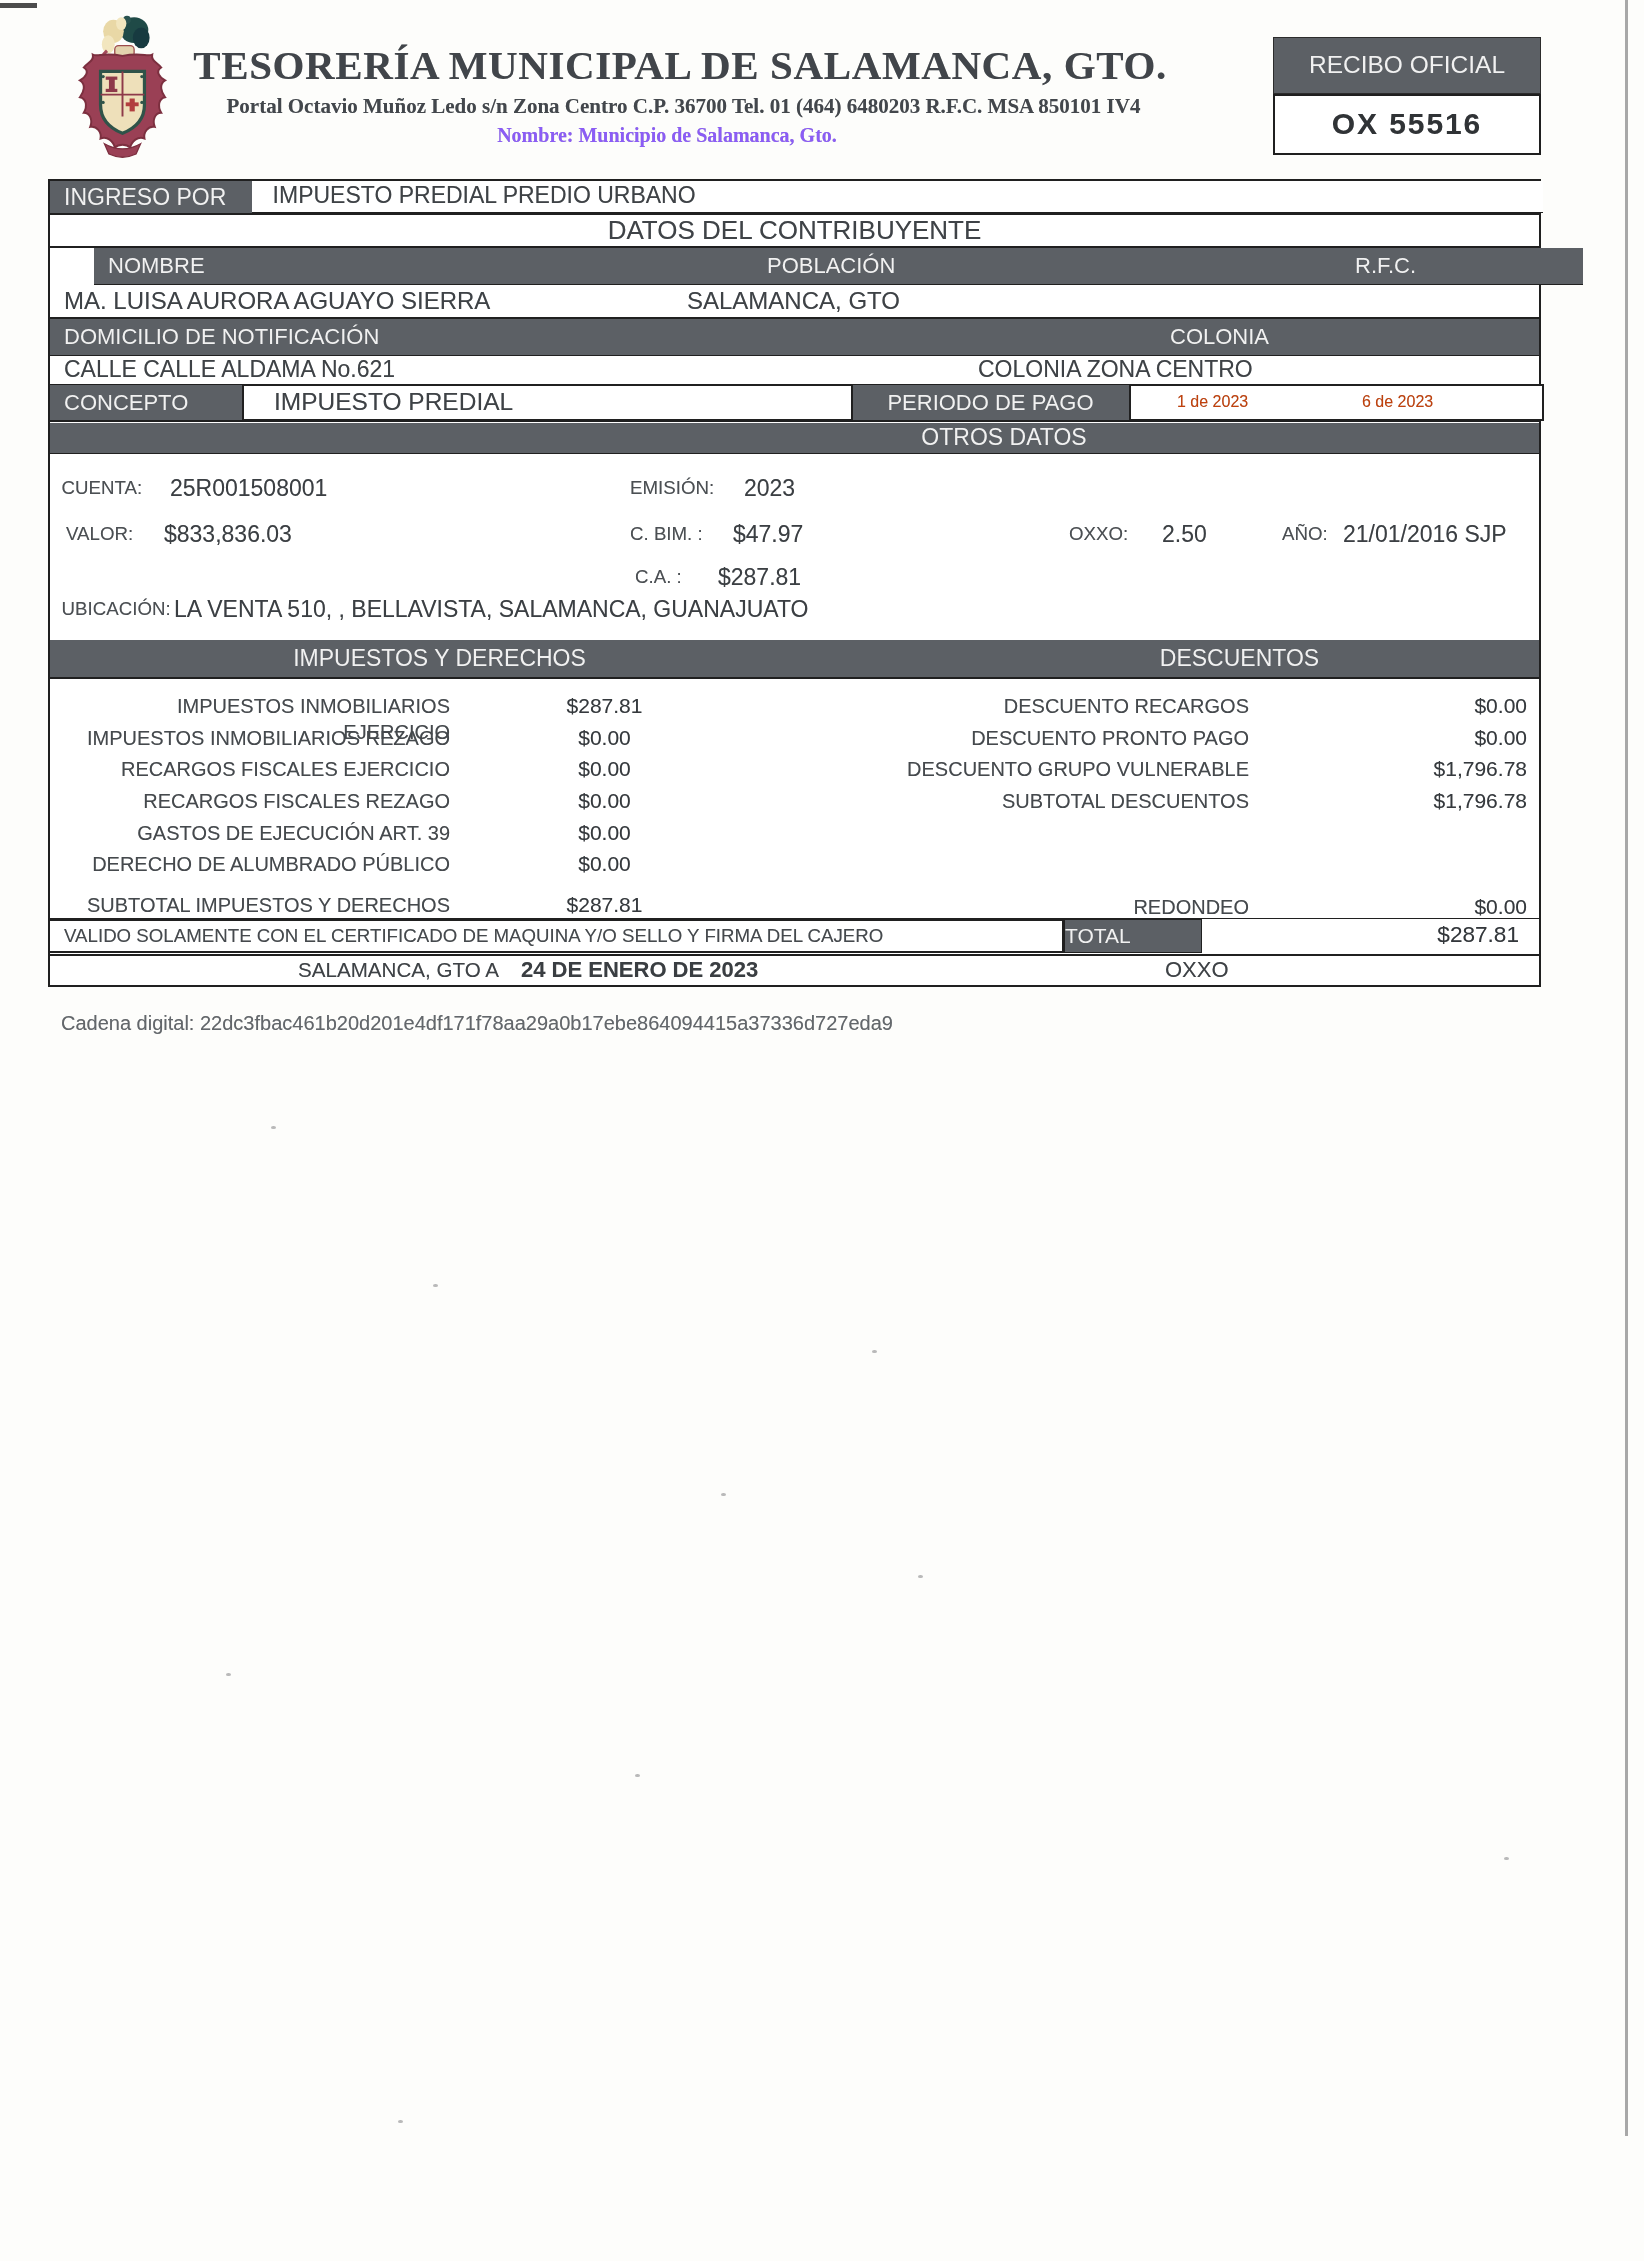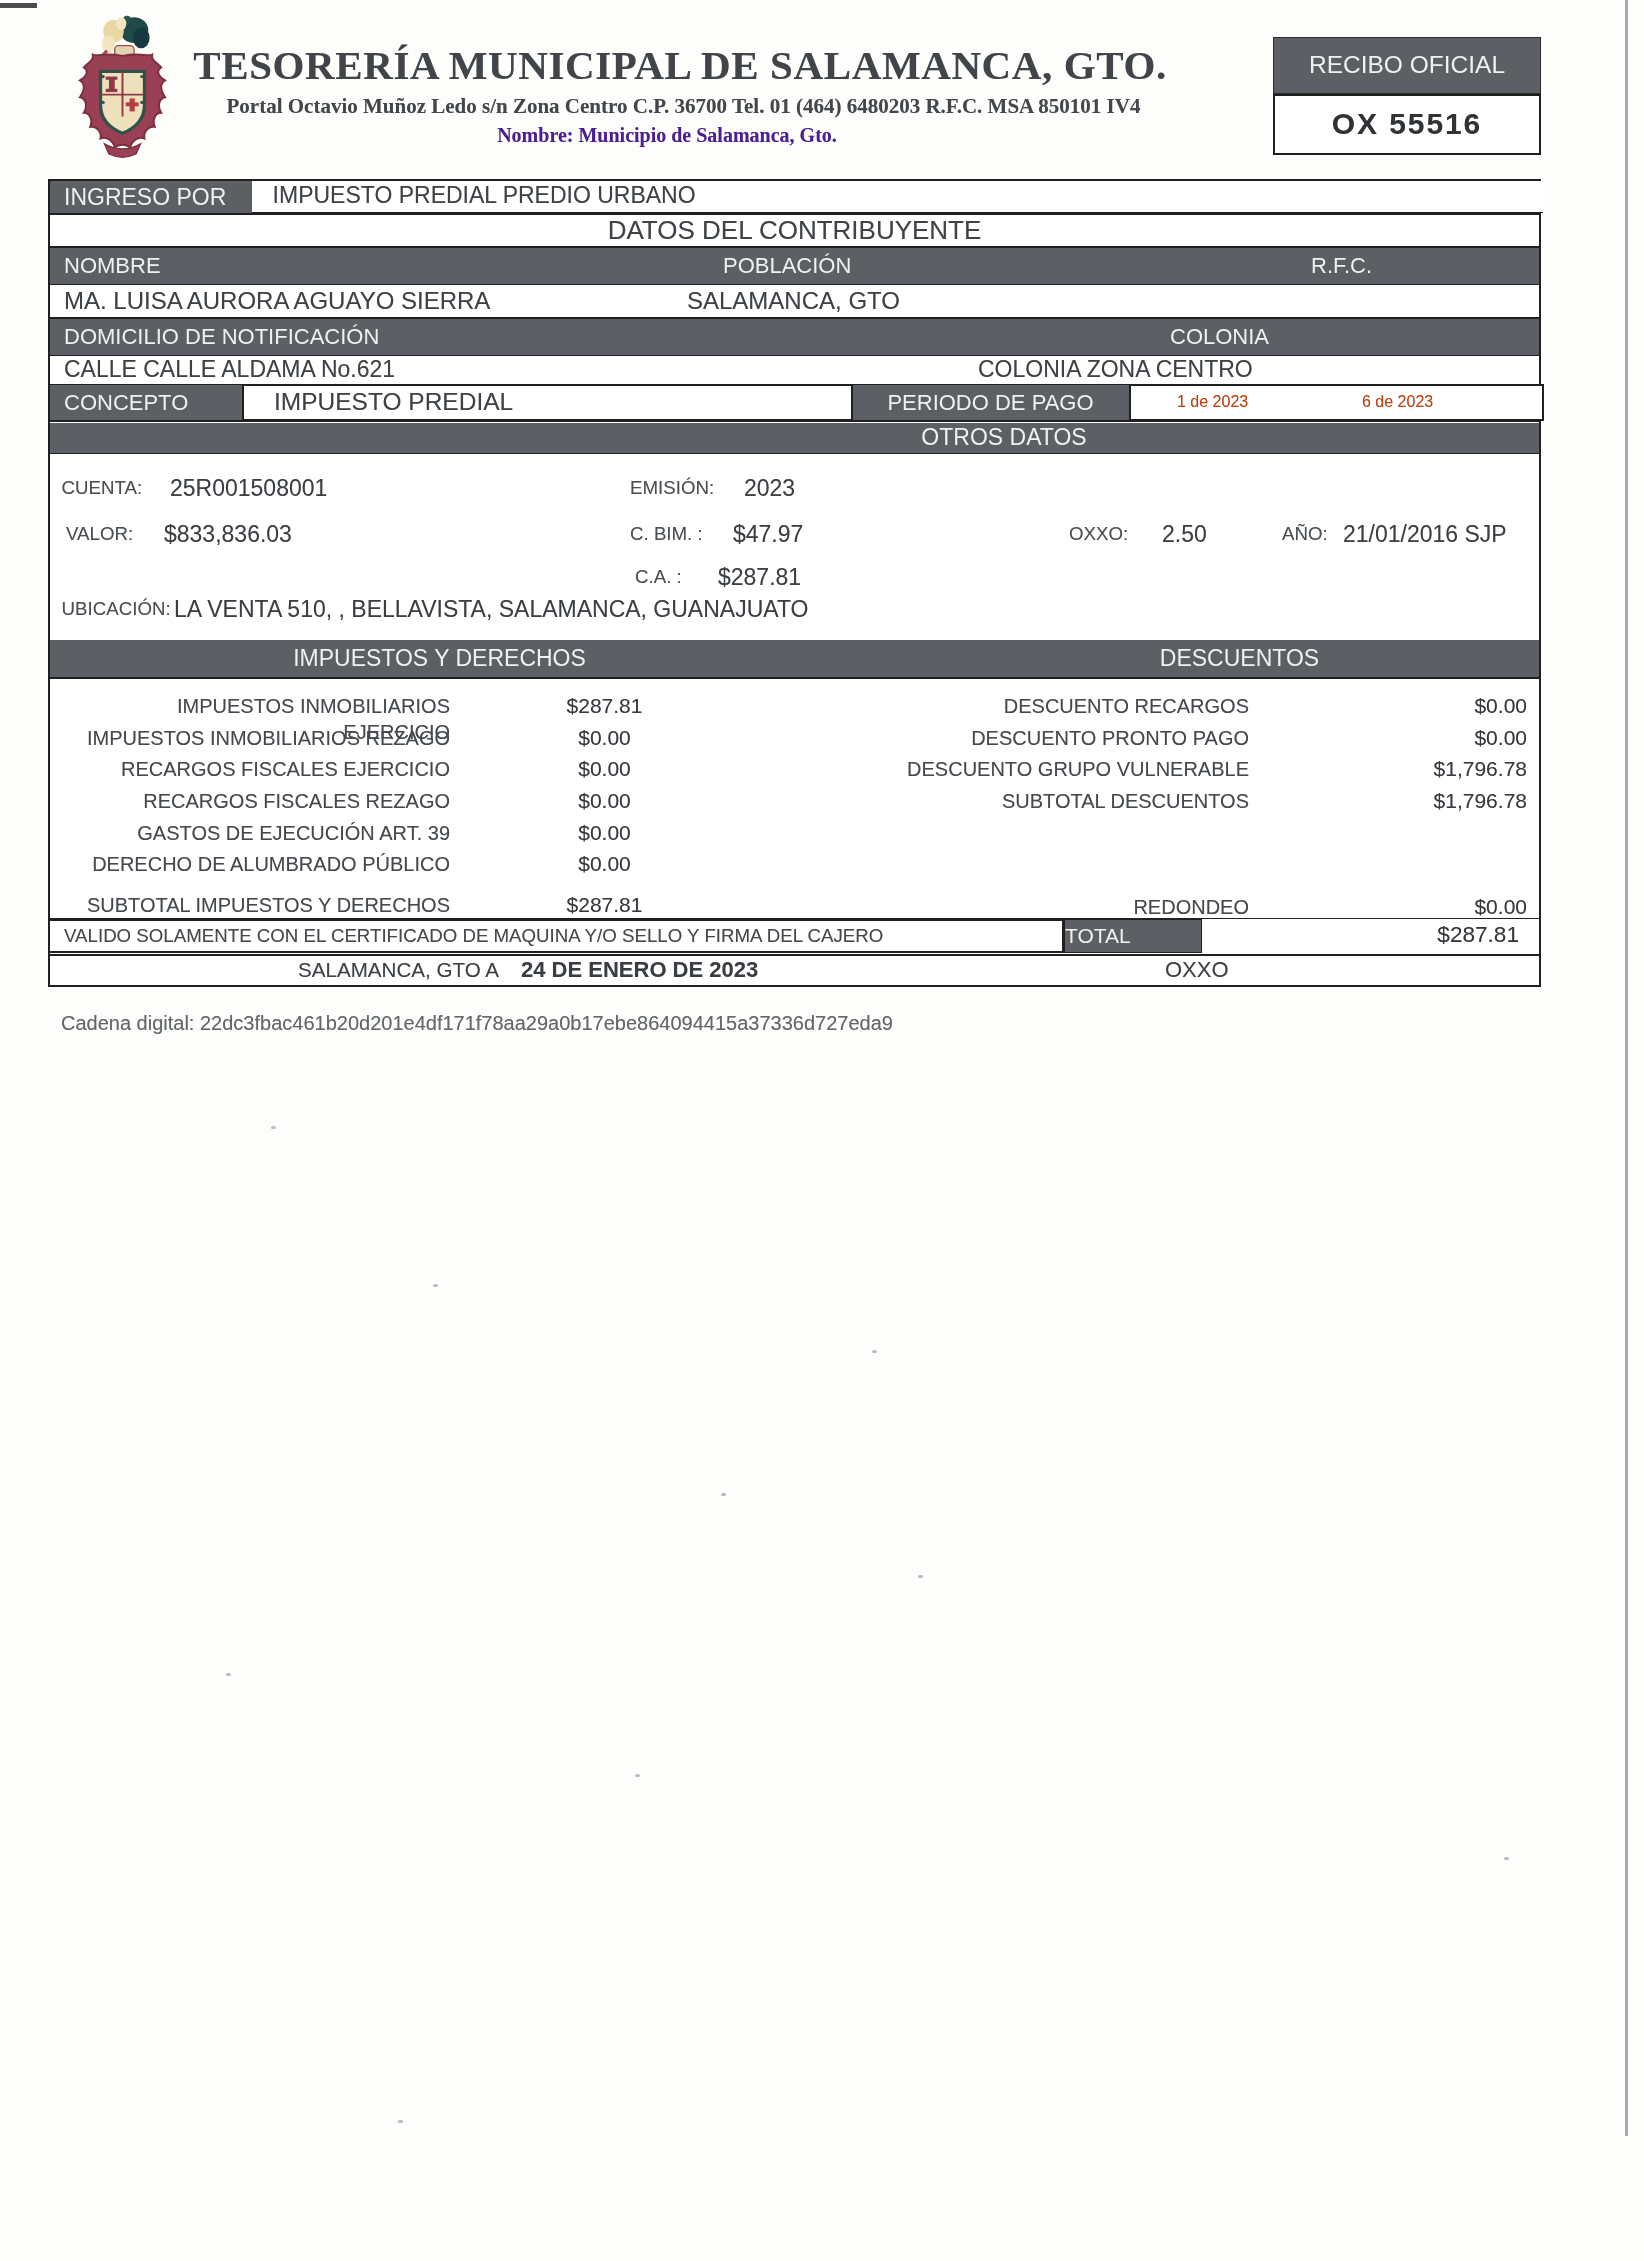--- a/index.html
+++ b/index.html
@@ -21,21 +21,21 @@
   
   #logo  { left:64px; top:11.6px; width:117px; height:153px; }
   #title { left:193px; top:41px;  width:974px; text-align:center;
            font-family:"Liberation Serif", serif; font-weight:bold;
            font-size:41px; color:#41454a; letter-spacing:0.6px; }
   #addr  { left:161px; top:94px; width:1012px; text-align:center;
            font-family:"Liberation Serif", serif; font-weight:bold;
            font-size:21px; color:#43474c;padding-left:33px; }
   #namel { left:161px; top:124px; width:1012px; text-align:center;
            font-family:"Liberation Serif", serif; font-weight:bold;
-           font-size:20px; color:#4c1d95; }
+           font-size:20px; color:#8b5cf6; }
   #recibo-box  { left:1273px; top:37px; width:268px; }
   #recibo-head { width:100%; height:57px; line-height:53px; text-align:center;
                  font-size:24.5px; border:1.9px solid #2c2c2c; }
   #recibo-num  { width:100%; height:61px; line-height:55px; text-align:center;
                  font-size:30px; font-weight:bold; letter-spacing:1.9px;
                  background:#fff; border:2.6px solid #1f1f1f; color:#303336; }
 
   
   #formbox { left:48px; top:179px; width:1493px; height:808px;
              border:2.6px solid #202020; background:#fff; }
@@ -46,21 +46,21 @@
                line-height:32px; padding-left:14px; font-size:23px;
                border-right:2.6px solid #202020; }
   #rowA .val { position:absolute; left:202px; top:0; width:1291px; height:32px;
                line-height:29px; padding-left:20.6px; font-size:23px;
                background:#fff; border-bottom:1.9px solid #202020; }
 
   #rowB { top:34px; height:33px; border-bottom:2.6px solid #202020;
           text-align:center; line-height:30px; font-size:26px; color:#3f4347; }
 
   #rowC { top:67px; height:37px; border-bottom:1.9px solid #202020;
-          font-size:22px; line-height:35px; }
+          font-size:22px; line-height:35px;margin-left:44px; }
   #rowD { top:104px; height:34px; border-bottom:2.6px solid #202020;
           font-size:24px; line-height:31px; background:#fff; }
   #rowE { top:138px; height:37px; border-bottom:1.9px solid #202020;
           font-size:22px; line-height:35px; }
   #rowF { top:175px; height:30px; border-bottom:2.6px solid #202020;
           font-size:23px; line-height:27px; background:#fff; }
 
   #rowG { top:204px; height:37px; border-bottom:2.6px solid #202020;
           font-size:22px; line-height:35px; }
   #rowG .box1 { position:absolute; left:192px; top:-1.3px; width:611px; height:37px;

